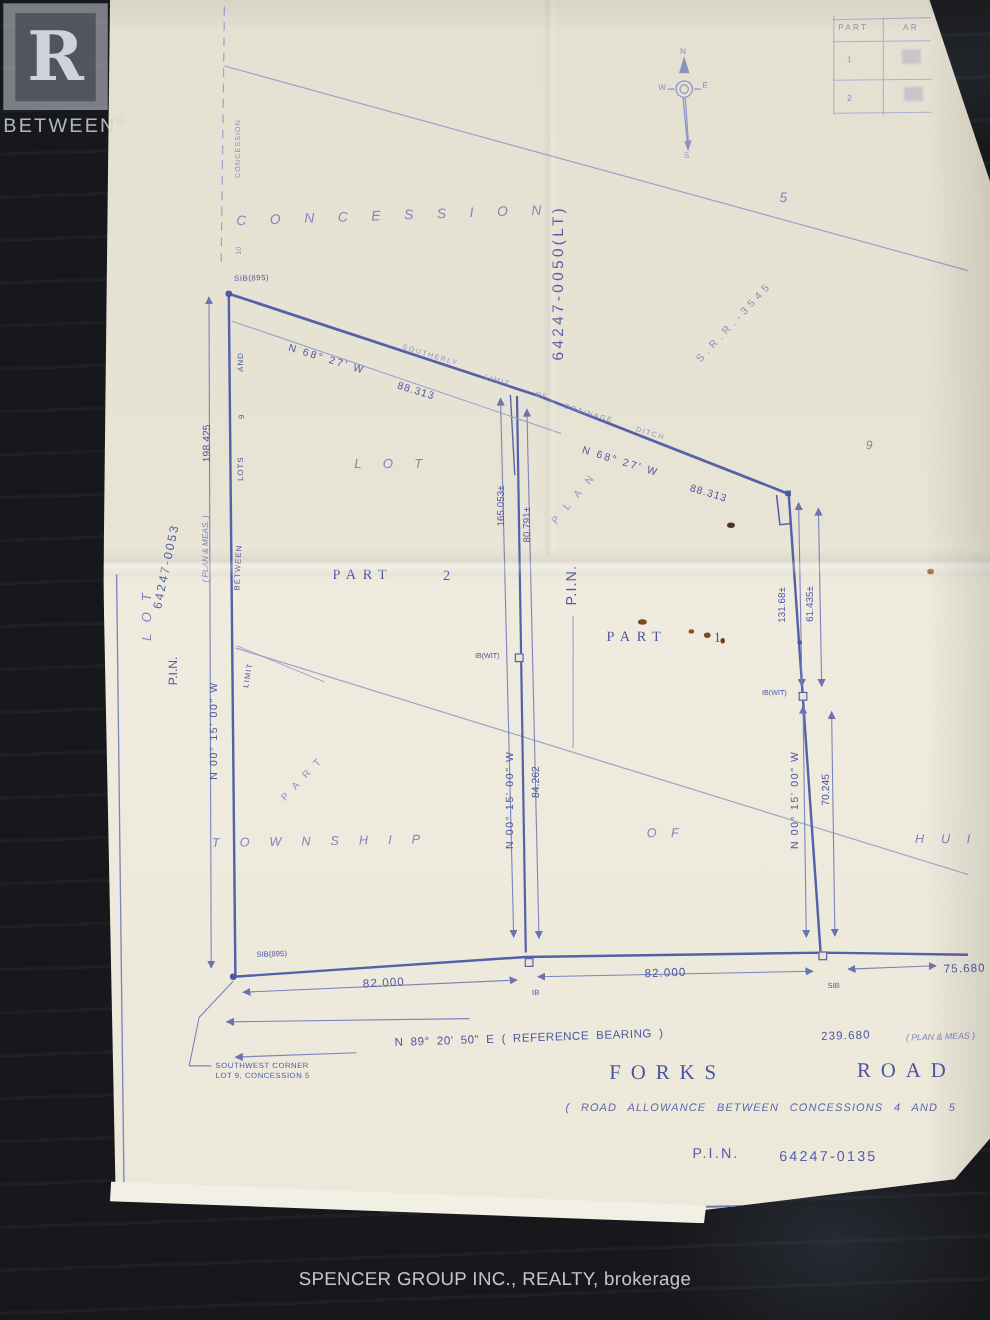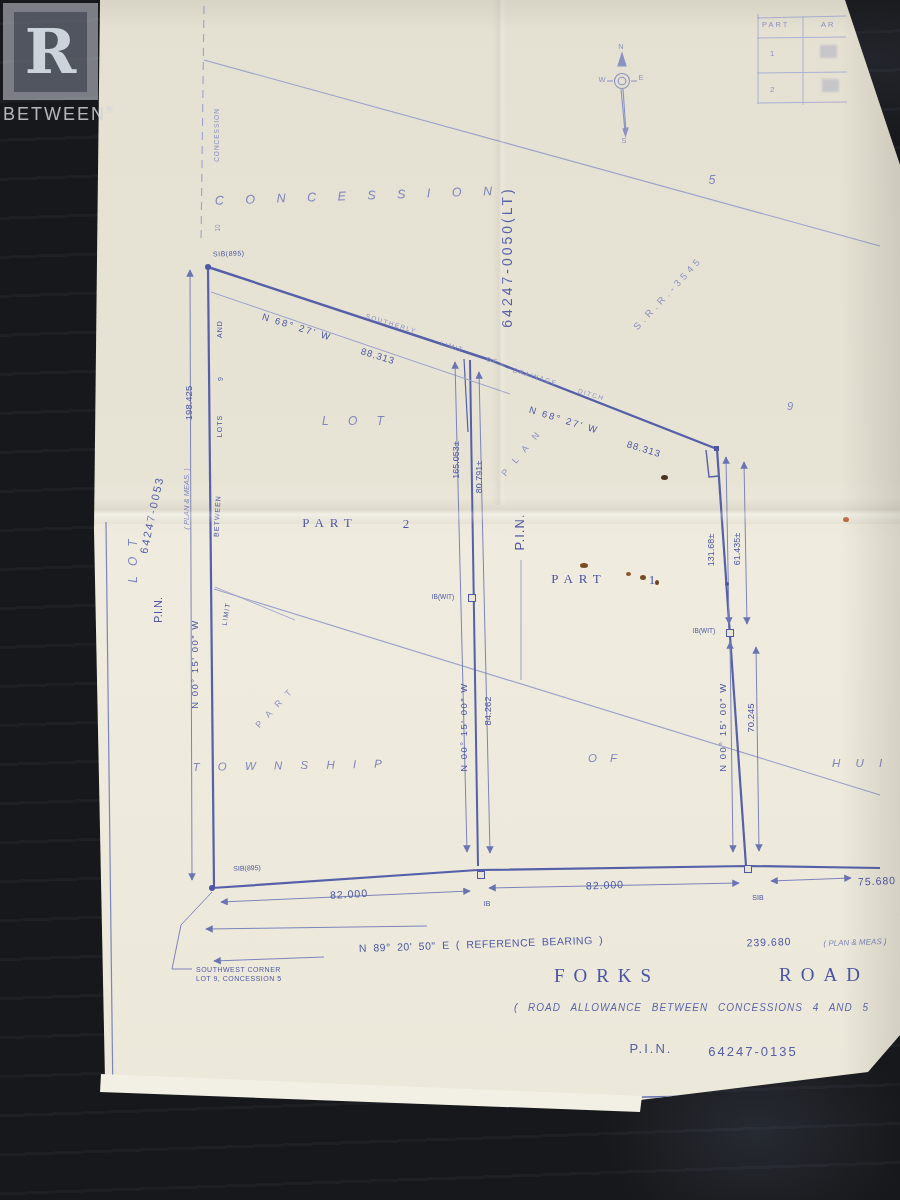--- a/index.html
+++ b/index.html
@@ -228,13 +228,14 @@
 
   <div id="realtor">
     <div class="box">
       <div class="inner">
         <span class="r">R</span>
       </div>
     </div>
     <div class="txt"><span>BETWEEN</span><span style="font-size:9px;vertical-align:super;">®</span></div>
   </div>
 
+  <div id="brokerage">SPENCER GROUP INC., REALTY, brokerage</div>
 </div>
 
 </body></html>

